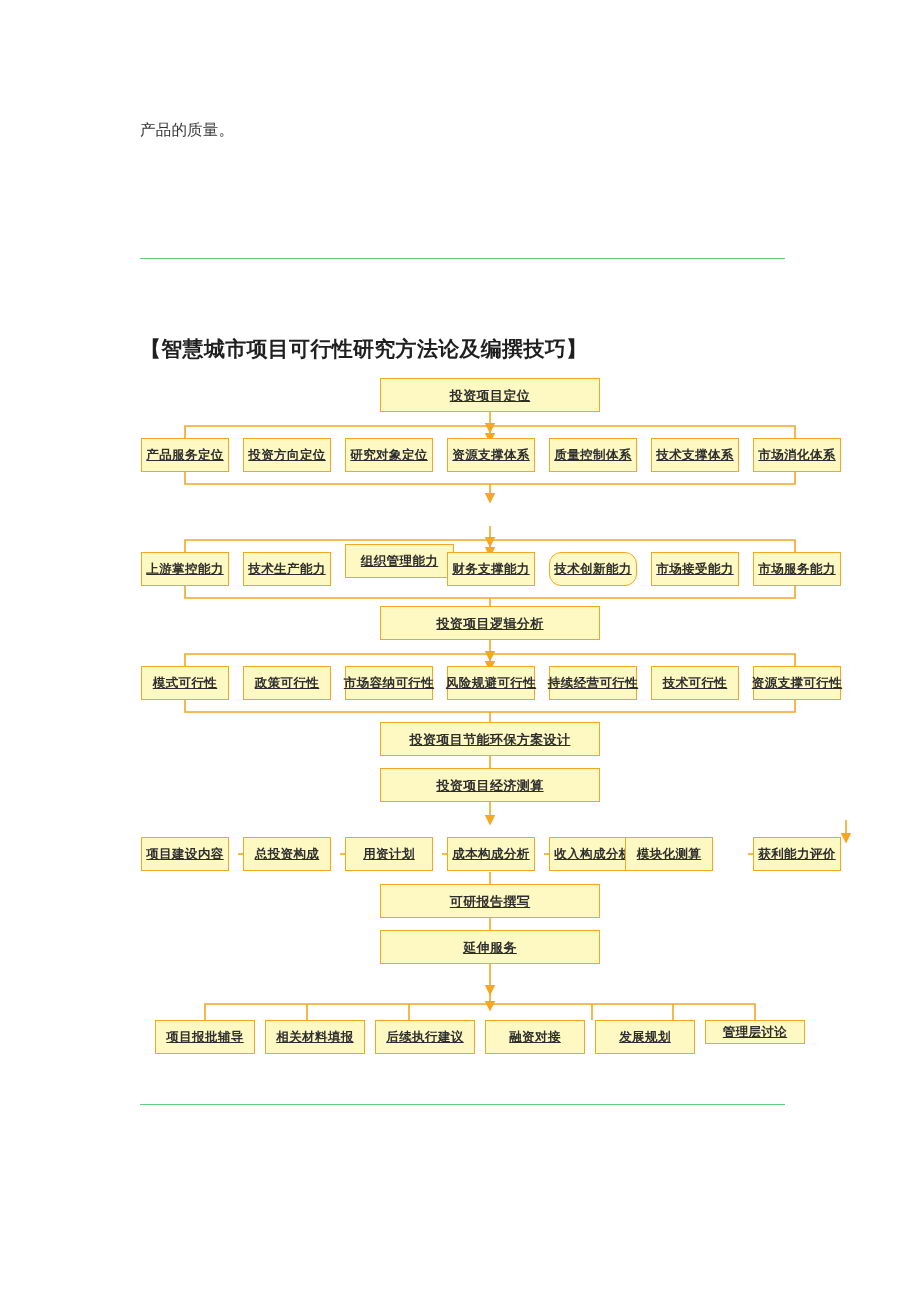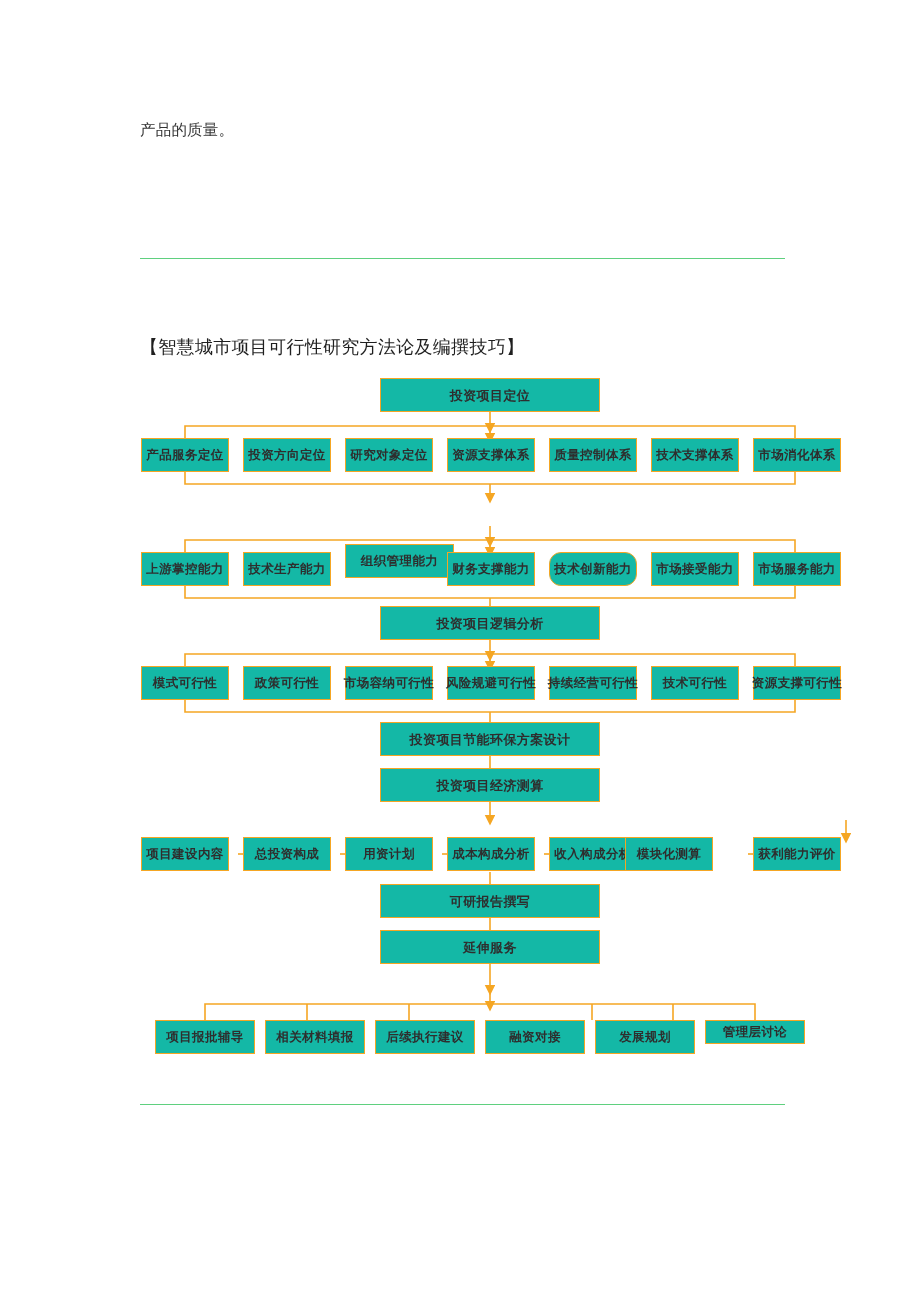--- a/index.html
+++ b/index.html
@@ -46,22 +46,22 @@
     border-top: 1.6px solid #5fd07f;
   }
   .divider.top { top: 258px; }
   .divider.bottom { top: 1104px; }
 
   
   .section-heading {
     position: absolute;
     left: 140px;
     top: 335px;
-    font-size: 18px;
-    font-weight: normal;
+    font-size: 21px;
+    font-weight: bold;
     color: #1f1f1f;
     letter-spacing: 0.3px;
     white-space: nowrap;
   }
 
   
   #diagram {
     position: absolute;
     left: 130px;
     top: 376px;
@@ -71,31 +71,32 @@
   #diagram svg {
     position: absolute;
     left: 0; top: 0;
     width: 790px;
     height: 700px;
   }
   .node {
     position: absolute;
     box-sizing: border-box;
     border: 1.6px solid #f5a623;
-    background: #14b8a6;
+    background: #fef9c3;
     display: flex;
     align-items: center;
     justify-content: center;
     font-size: 12.5px;
     font-weight: bold;
     color: #2e2e2e;
     letter-spacing: 0.4px;
     white-space: nowrap;
     line-height: 1;
     z-index: 2;
+    text-decoration: underline;
   }
   .node.center {
     font-size: 13px;
   }
 </style>
 </head>
 <body>
 
 <div class="page">
 

